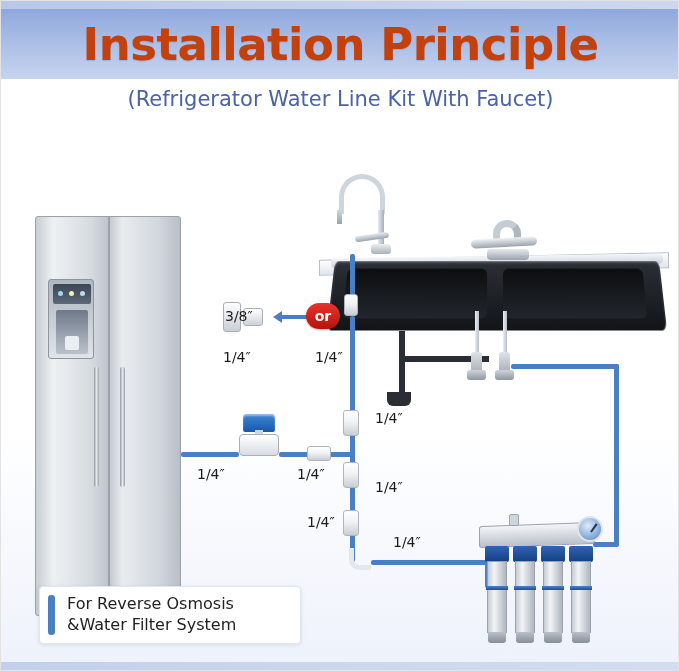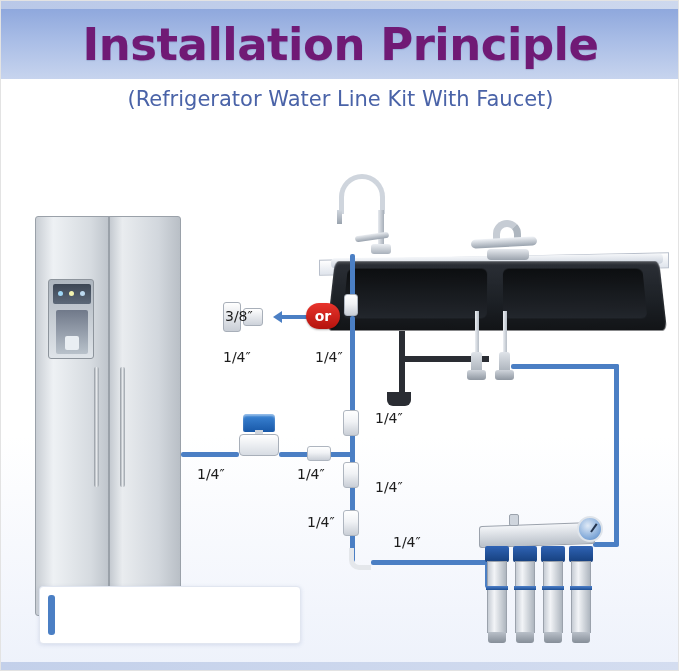--- a/index.html
+++ b/index.html
@@ -30,21 +30,21 @@
   }
   
   #header {
     position:absolute; left:0; top:8px; width:679px; height:70px;
     background: linear-gradient(to bottom, #8fa8dd 0%, #a9bde6 45%, #c7d4ee 100%);
   }
   #title {
     position:absolute; left:0; top:8px; width:679px; height:70px;
     display:flex; align-items:center; justify-content:center;
     font-family:"DejaVu Sans", sans-serif;
-    font-weight:bold; font-size:45px; color:#701a75;
+    font-weight:bold; font-size:45px; color:#c2410c;
     letter-spacing:-0.5px;
     text-shadow: 0 1px 1px rgba(80,100,150,0.25);
   }
   #subtitle {
     position:absolute; left:0; top:86px; width:679px;
     text-align:center; font-size:21px; color:#4a63a8;
     font-family:"DejaVu Sans", sans-serif;
   }
   #tagline {
     position:absolute; left:0; top:122px; width:679px;
@@ -480,18 +480,22 @@
     <div class="lbl" style="left:314px; top:193px;">1/4″</div>
     <div class="lbl" style="left:196px; top:310px;">1/4″</div>
     <div class="lbl" style="left:296px; top:310px;">1/4″</div>
     <div class="lbl" style="left:374px; top:254px;">1/4″</div>
     <div class="lbl" style="left:374px; top:323px;">1/4″</div>
     <div class="lbl" style="left:306px; top:358px;">1/4″</div>
     <div class="lbl" style="left:392px; top:378px;">1/4″</div>
 
     <div id="callout">
       <div class="bar"></div>
+      <div class="txt">
+        <div>For Reverse Osmosis</div>
+        <div>&amp;Water Filter System</div>
+      </div>
     </div>
 
   </div>
 
   <div class="rail-bottom"></div>
 </div>
 
 </body></html>

